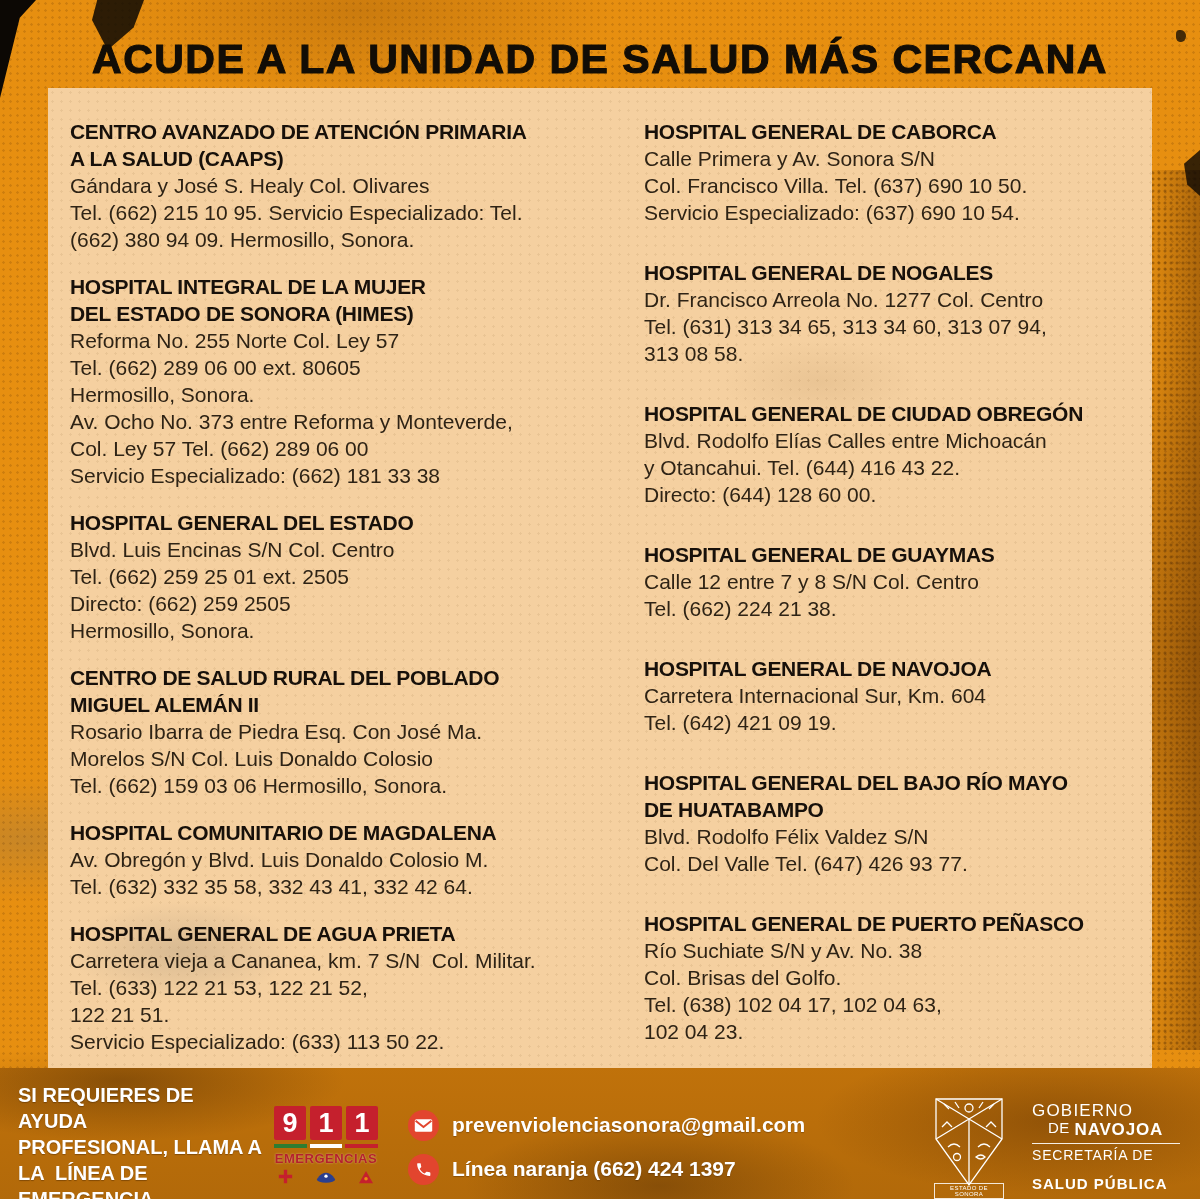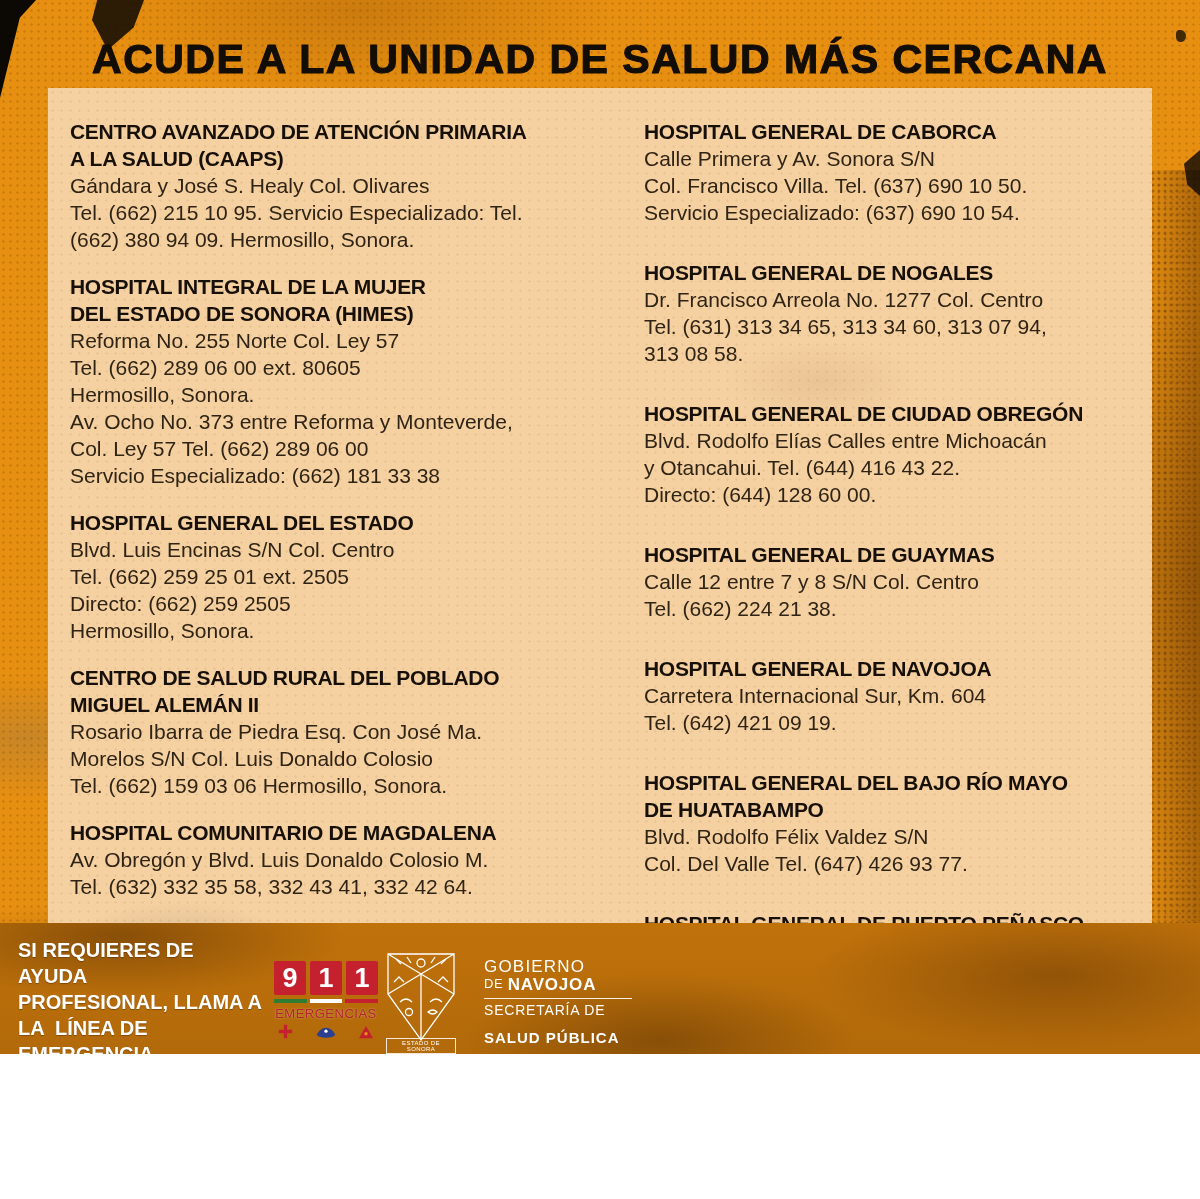--- a/index.html
+++ b/index.html
@@ -1,18 +1,18 @@
 <!DOCTYPE html>
 <html><head>
 <meta charset="utf-8">
 <style>
   html,body{margin:0;padding:0;}
   body{width:1200px;height:1199px;font-family:"Liberation Sans",sans-serif;}
 
-  .poster{position:relative;width:1200px;height:1054px;overflow:hidden;
+  .poster{position:relative;width:1200px;height:1199px;overflow:hidden;
     background:
       radial-gradient(ellipse 420px 200px at 6% 99%, rgba(62,35,4,.55), transparent 70%),
       radial-gradient(ellipse 300px 420px at 100% 55%, rgba(110,58,6,.38), transparent 70%),
       radial-gradient(ellipse 500px 160px at 45% 100%, rgba(96,52,6,.45), transparent 75%),
       radial-gradient(ellipse 260px 120px at 90% 96%, rgba(80,44,5,.5), transparent 75%),
       radial-gradient(ellipse 200px 90px at 2% 70%, rgba(120,110,95,.28), transparent 70%),
       radial-gradient(ellipse 340px 120px at 30% 1%, rgba(120,64,8,.25), transparent 75%),
       #E78F10;}
   .poster::after{content:"";position:absolute;inset:0;pointer-events:none;z-index:0;
     background-image:radial-gradient(rgba(70,35,2,.16) 1px, transparent 1.5px);
@@ -66,41 +66,41 @@
     text-shadow:0 1px 1px rgba(60,30,0,.4);width:248px;}
 
   
   .logo911{width:112px;margin-left:4px;display:flex;flex-direction:column;align-items:center;}
   .digits{display:flex;gap:4px;}
   .digit{width:32px;height:34px;background:#C5202D;color:#fff;font-weight:bold;font-size:27px;
     display:flex;align-items:center;justify-content:center;border-radius:2px;}
   .flagbar{display:flex;gap:3px;margin-top:4px;width:104px;}
   .flagbar i{display:block;height:4px;flex:1;}
   .flagbar .g{background:#2E7D32;}.flagbar .w{background:#fff;}.flagbar .r{background:#C5202D;}
-  .emg{color:#B5212C;font-weight:normal;font-size:13px;letter-spacing:.5px;margin-top:3px;
+  .emg{color:#B5212C;font-weight:bold;font-size:13px;letter-spacing:.5px;margin-top:3px;
     text-shadow:0 0 2px rgba(255,255,255,.5);}
   .minis{display:flex;justify-content:space-between;width:96px;margin-top:3px;align-items:flex-end;}
 
   
   .f-contact{flex:1;margin-left:26px;display:flex;flex-direction:column;gap:13px;}
   .c-row{display:flex;align-items:center;gap:13px;}
   .circle{width:31px;height:31px;border-radius:50%;background:#E2452E;flex:0 0 auto;
     display:flex;align-items:center;justify-content:center;}
   .c-text{color:#fff;font-weight:bold;font-size:21px;text-shadow:0 1px 1px rgba(60,30,0,.35);}
 
   
   .gov{display:flex;align-items:center;gap:24px;margin-right:4px;}
   .gov-shield{position:relative;width:78px;height:104px;}
   .shield-banner{position:absolute;left:4px;bottom:0;width:70px;text-align:center;
     color:#fff;font-size:6px;letter-spacing:.4px;border:1px solid rgba(255,255,255,.85);
     padding:1px 0;box-sizing:border-box;}
   .gov-text{color:#fff;line-height:1.05;}
   .gt1{font-size:17px;letter-spacing:1.2px;}
   .gt2{font-size:17px;}
-  .gt2 .sm{font-size:13px;letter-spacing:.5px;vertical-align:2px;}
+  .gt2 .sm{font-size:15px;letter-spacing:.5px;vertical-align:2px;margin-left:16px;}
   .gt2 .b{font-weight:bold;letter-spacing:.8px;}
   .gov-rule{height:1px;background:rgba(255,255,255,.9);margin:4px 0 4px 0;width:148px;}
   .gt3{font-size:14px;letter-spacing:.8px;}
   .gt4{font-size:15px;font-weight:bold;letter-spacing:1px;margin-top:13px;}
 </style>
 </head>
 <body>
 
 <div class="poster">
 
@@ -275,20 +275,39 @@
         </span>
         <span>
           <svg width="16" height="14" viewBox="0 0 18 16">
               <path d="M9 1 L17 15 H1 Z" fill="#C5202D"></path>
               <circle cx="9" cy="10" r="2" fill="#E78F10"></circle>
             </svg>
         </span>
       </div>
     </div>
 
+    <div class="f-contact">
+      <div class="c-row">
+        <span class="circle">
+          <svg width="19" height="15" viewBox="0 0 24 18">
+              <rect x="1" y="1" width="22" height="16" rx="2" fill="#fff"></rect>
+              <path d="M2 3l10 8L22 3" stroke="#E2452E" stroke-width="2.4" fill="none"></path>
+            </svg>
+        </span>
+        <span class="c-text">prevenviolenciasonora@gmail.com</span>
+      </div>
+      <div class="c-row">
+        <span class="circle">
+          <svg width="17" height="17" viewBox="0 0 24 24">
+              <path d="M6.6 10.8c1.5 3 3.9 5.4 6.9 6.9l2.3-2.3c.3-.3.7-.4 1.1-.2 1.2.4 2.5.6 3.8.6.6 0 1 .4 1 1V20c0 .6-.4 1-1 1C10.6 21 3 13.4 3 4c0-.6.4-1 1-1h3.2c.6 0 1 .4 1 1 0 1.3.2 2.6.6 3.8.1.4 0 .8-.2 1.1l-2 1.9z" fill="#fff"></path>
+            </svg>
+        </span>
+        <span class="c-text">Línea naranja (662) 424 1397</span>
+      </div>
+    </div>
 
     <div class="gov">
       <div class="gov-shield">
         <svg width="78" height="104" viewBox="0 0 78 104">
           <g stroke="#fff" stroke-width="1.3" fill="none">
             <path d="M6 4 H72 V44 L39 90 L6 44 Z"></path>
             <path d="M6 4 L72 44 M72 4 L6 44"></path>
             <path d="M39 24 V90"></path>
             <circle cx="39" cy="13" r="4"></circle>
             <path d="M14 9 l5 5 M25 7 l4 6 M53 7 l-4 6 M64 9 l-5 5"></path>

